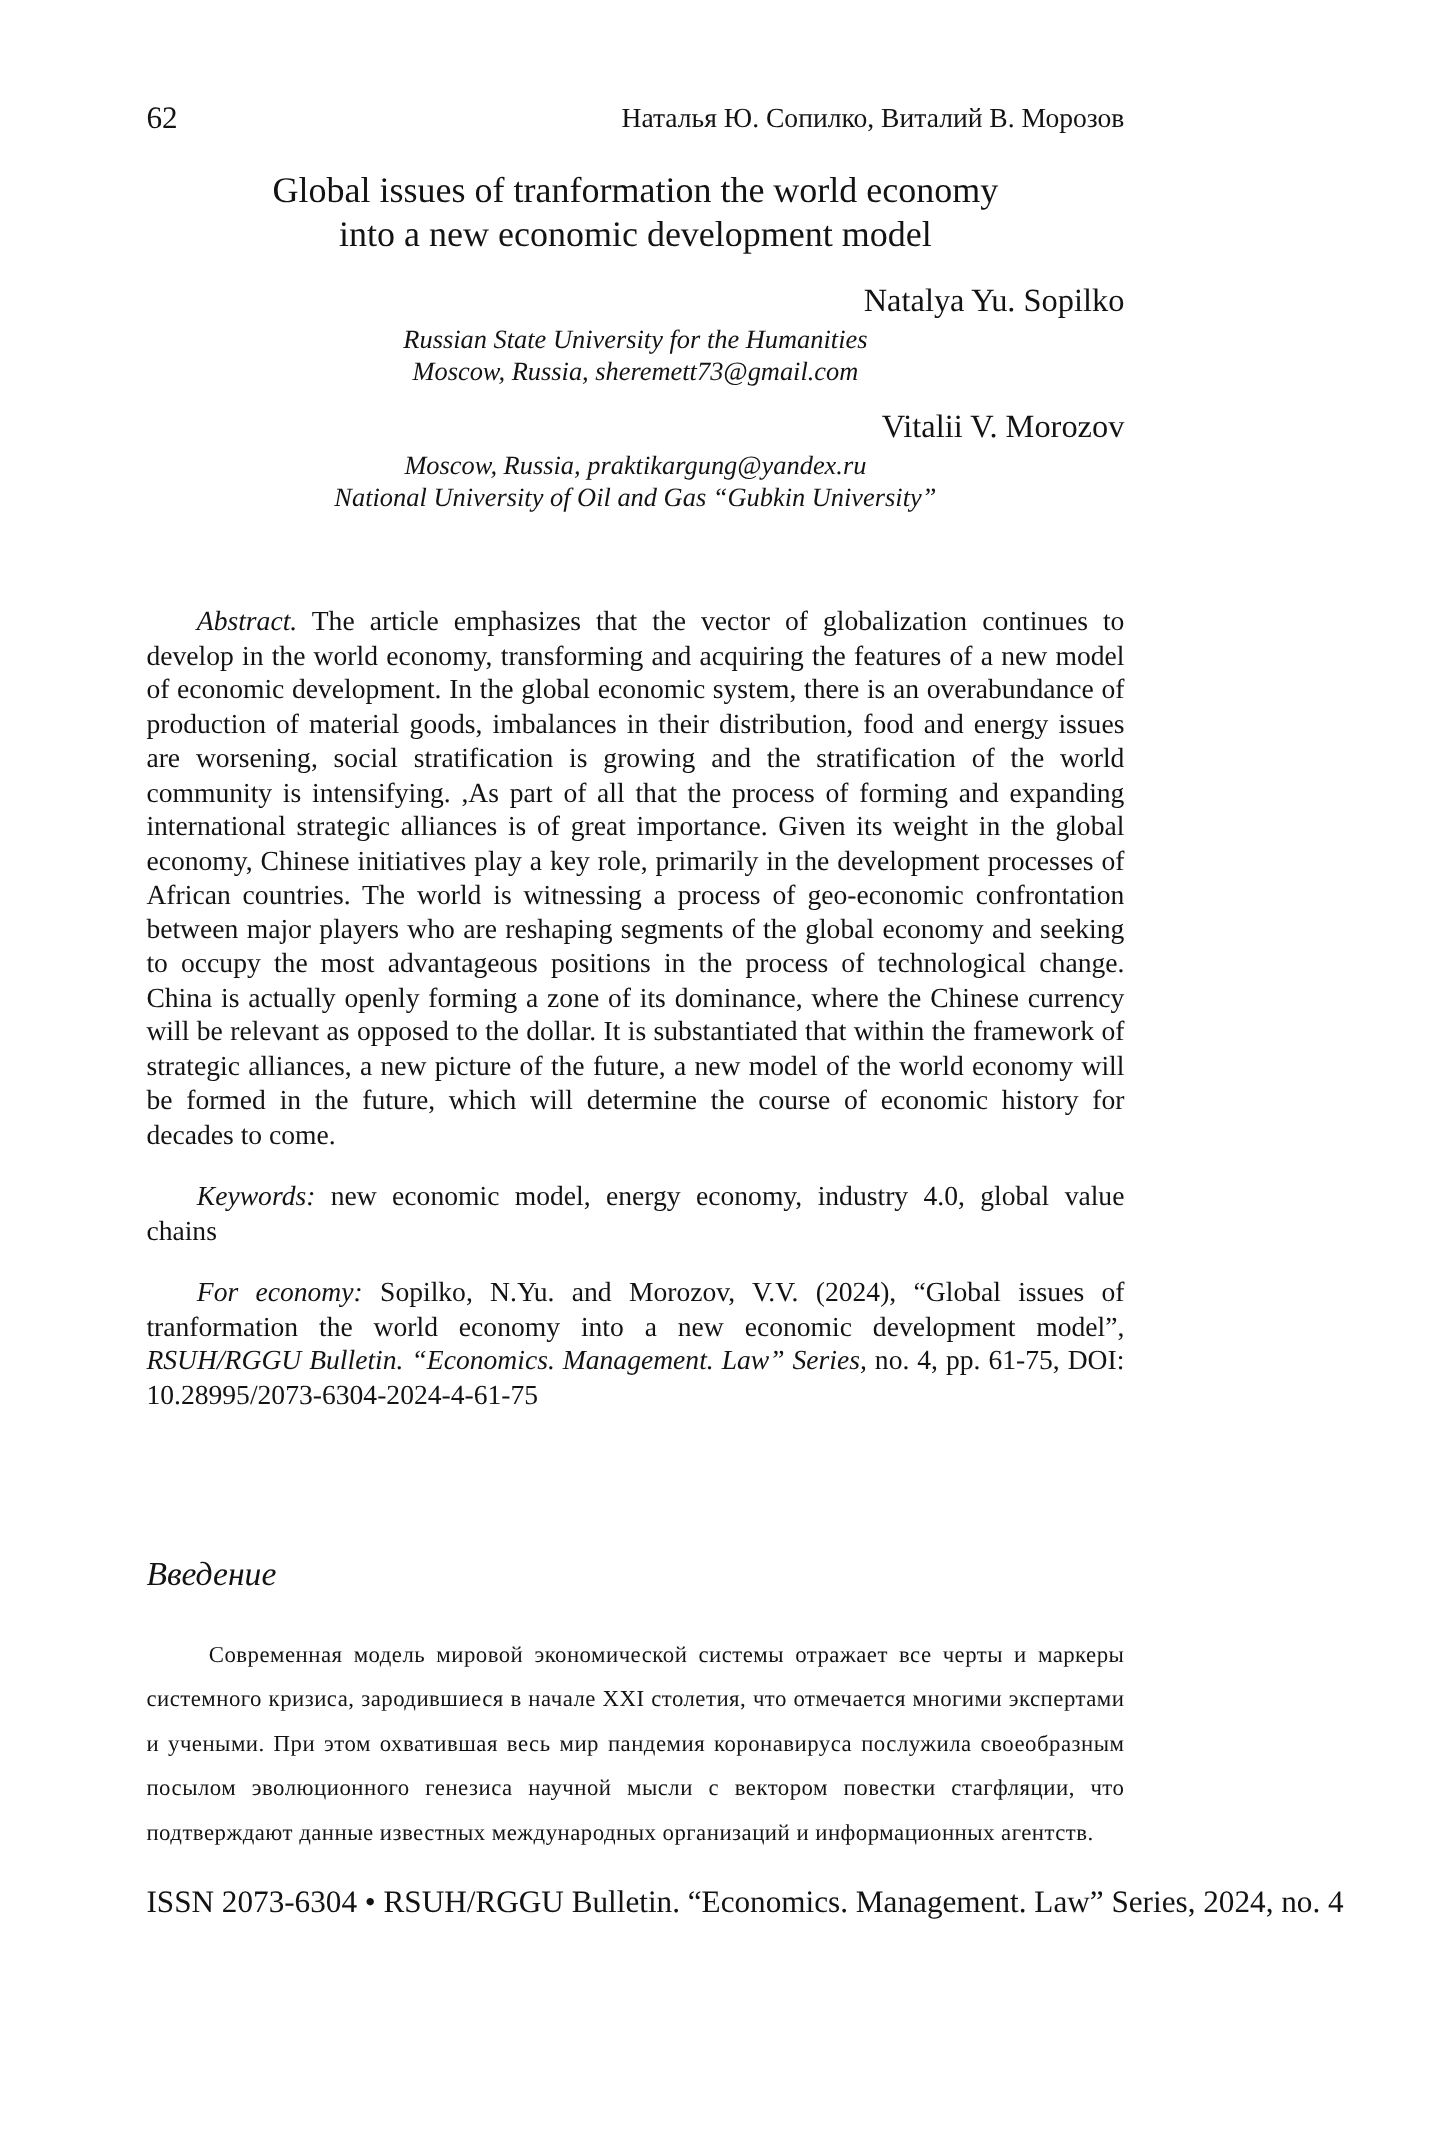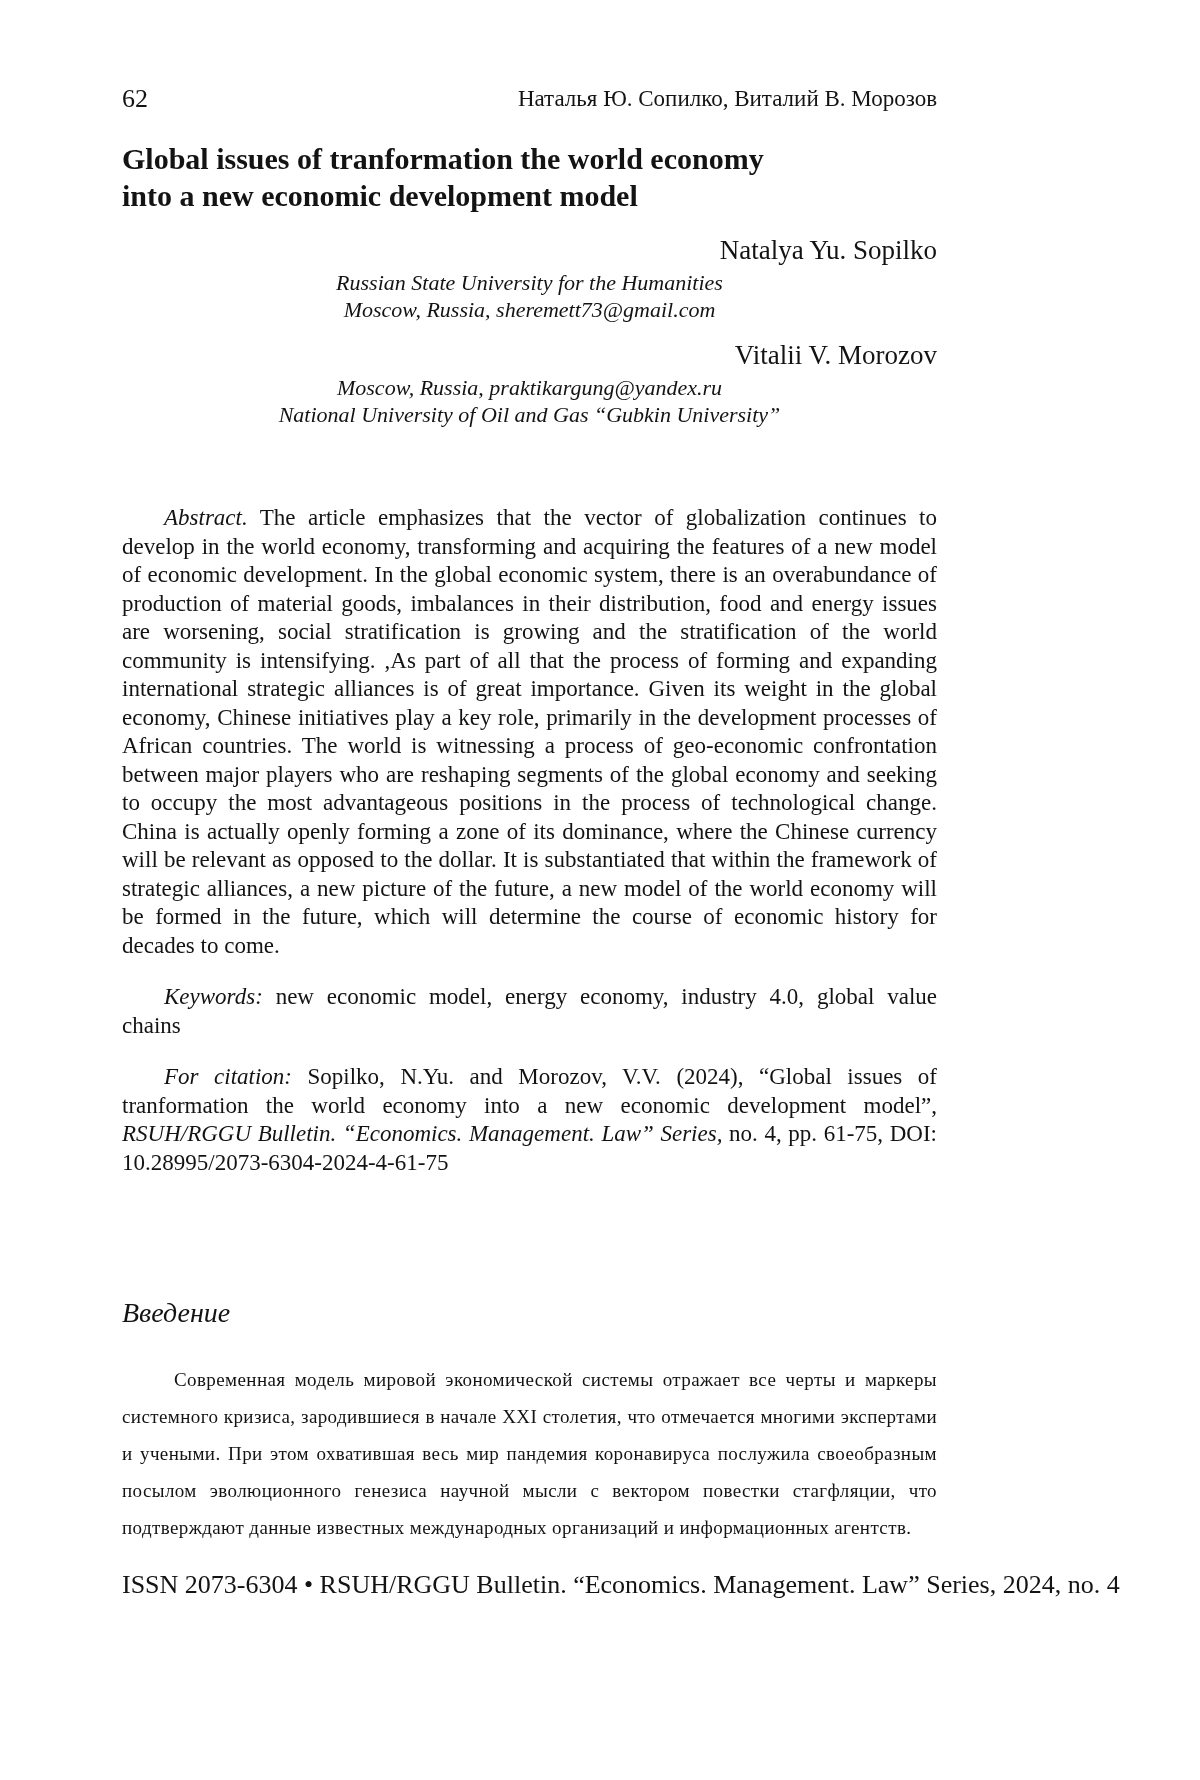--- a/index.html
+++ b/index.html
@@ -23,23 +23,24 @@
   .running-header {
     display: flex;
     justify-content: space-between;
     align-items: flex-start;
   }
   .page-number { font-size: 26px; line-height: 26px; }
   .running-head { font-size: 23px; line-height: 26px; }
 
   .article-title {
     margin-top: 28px;
+    text-align: center;
     font-size: 30px;
     line-height: 37px;
-    font-weight: bold;
+    font-weight: normal;
   }
   .article-title span { display: block; }
 
   .author-name {
     margin-top: 14px;
     text-align: right;
     font-size: 27px;
     line-height: 33px;
   }
   .author-name.second { margin-top: 16px; }
@@ -110,21 +111,21 @@
   <div class="author-name second">Vitalii V. Morozov</div>
   <div class="affiliation">
     <span>Moscow, Russia, praktikargung@yandex.ru</span>
     <span>National University of Oil and Gas “Gubkin University”</span>
   </div>
 
   <p class="abstract"><span class="ital">Abstract.</span><span> The article emphasizes that the vector of globalization continues to develop in the world economy, transforming and acquiring the features of a new model of economic development. In the global economic system, there is an overabundance of production of material goods, imbalances in their distribution, food and energy issues are worsening, social stratification is growing and the stratification of the world community is intensifying. ,As part of all that the process of forming and expanding international strategic alliances is of great importance. Given its weight in the global economy, Chinese initiatives play a key role, primarily in the development processes of African countries. The world is witnessing a process of geo-economic confrontation between major players who are reshaping segments of the global economy and seeking to occupy the most advantageous positions in the process of technological change. China is actually openly forming a zone of its dominance, where the Chinese currency will be relevant as opposed to the dollar. It is substantiated that within the framework of strategic alliances, a new picture of the future, a new model of the world economy will be formed in the future, which will determine the course of economic history for decades to come.</span></p>
 
   <p class="keywords"><span class="ital">Keywords:</span><span> new economic model, energy economy, industry 4.0, global value chains</span></p>
 
-  <p class="citation"><span class="ital">For citation:</span><span> Sopilko, N.Yu. and Morozov, V.V. (2024), “Global issues of tranformation the world economy into a new economic development model”, </span><span class="ital">RSUH/RGGU Bulletin. “Economics. Management. Law” Series,</span><span> no. 4, pp. 61-75, DOI: 10.28995/2073-6304-2024-4-61-75</span></p>
+  <p class="citation"><span class="ital">For economy:</span><span> Sopilko, N.Yu. and Morozov, V.V. (2024), “Global issues of tranformation the world economy into a new economic development model”, </span><span class="ital">RSUH/RGGU Bulletin. “Economics. Management. Law” Series,</span><span> no. 4, pp. 61-75, DOI: 10.28995/2073-6304-2024-4-61-75</span></p>
 
   <h2 class="section-heading">Введение</h2>
 
   <p class="intro-paragraph">Современная модель мировой экономической системы отражает все черты и маркеры системного кризиса, зародившиеся в начале XXI столетия, что отмечается многими экспертами и учеными. При этом охватившая весь мир пандемия коронавируса послужила своеобразным посылом эволюционного генезиса научной мысли с вектором повестки стагфляции, что подтверждают данные известных международных организаций и информационных агентств.</p>
 
   <div class="page-footer">ISSN 2073-6304  •  RSUH/RGGU Bulletin. “Economics. Management. Law” Series, 2024, no. 4</div>
 
 </div>
 
 </body></html>

